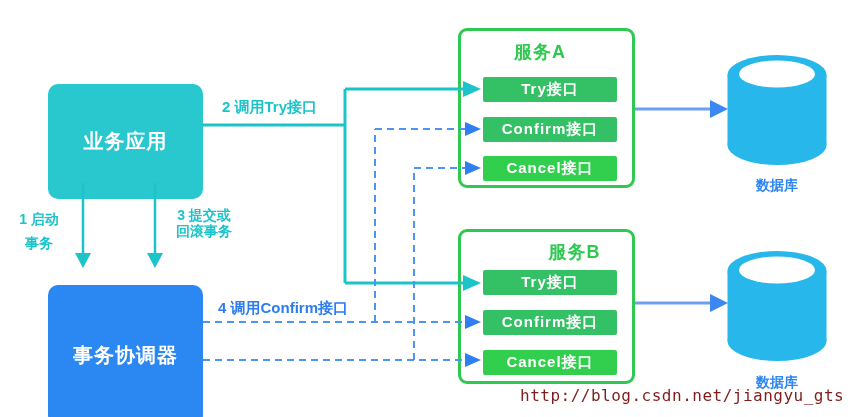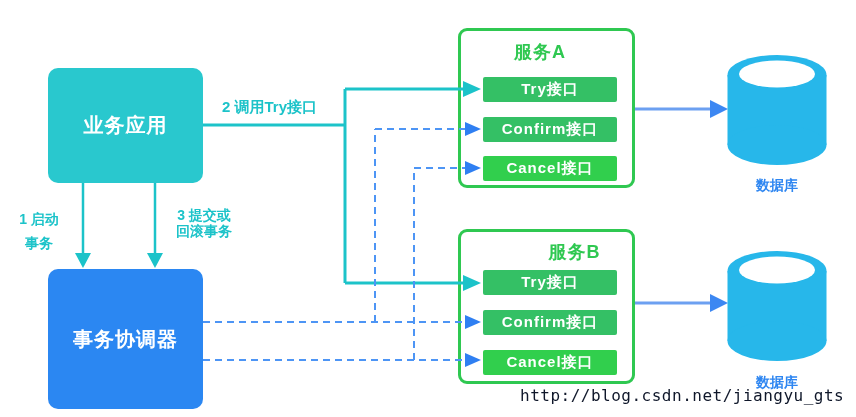--- a/index.html
+++ b/index.html
@@ -12,20 +12,21 @@
   }
   .abs { position: absolute; }
 
   
   .node {
     position: absolute;
     display: flex; align-items: center; justify-content: center;
     color: #ffffff; font-weight: bold; font-size: 20px;
     border-radius: 10px;
     letter-spacing: 1px;
+    margin-top: 16px;
   }
   .node-teal { background: #29c8ce; }
   .node-blue { background: #2b87f2; }
 
   
   .service-panel {
     position: absolute;
     background: #ffffff;
     border: 3px solid #2fc851;
     border-radius: 9px;
@@ -59,21 +60,21 @@
 
   .db-label {
     position: absolute; width: 100px; text-align: center;
     color: #2e86f1; font-weight: bold; font-size: 14px;
   }
 
   .watermark {
     position: absolute;
     left: 520px; top: 386px;
     font-family: "DejaVu Sans Mono", "Liberation Mono", monospace;
-    font-size: 16px; color: #0f172a;
+    font-size: 16px; color: #7f1d1d;
     letter-spacing: 0.5px;
     white-space: nowrap;
   }
 
   svg.overlay {
     position: absolute; left: 0; top: 0;
     pointer-events: none;
   }
 </style>
 </head>
@@ -90,20 +91,21 @@
   </div>
 
   <div class="edge-label lbl-teal" style="left:8px; top:207px; width:62px; text-align:center; font-size:14px; line-height:24px;">1 启动
 事务</div>
 
   <div class="edge-label lbl-teal" style="left:168px; top:207px; width:72px; text-align:center; font-size:14px; line-height:16px;">3 提交或
 回滚事务</div>
 
   <div class="edge-label lbl-teal" style="left:222px; top:98px; font-size:15px;">2 调用Try接口</div>
 
+  <div class="edge-label lbl-blue" style="left:218px; top:299px; font-size:15px;">4 调用Confirm接口</div>
 
 
   <div class="service-panel" style="left:458px; top:28px; width:177px; height:160px;"></div>
   <div class="service-title" style="left:458px; top:40px; width:164px;">服务A</div>
   <div class="service-btn btn-green" style="top:77px;">Try接口</div>
   <div class="service-btn btn-green" style="top:117px;">Confirm接口</div>
   <div class="service-btn btn-bright" style="top:156px;">Cancel接口</div>
 
   <div class="service-panel" style="left:458px; top:229px; width:177px; height:155px;"></div>
   <div class="service-title" style="left:450px; top:240px; width:177px;margin-left:36px;">服务B</div>

